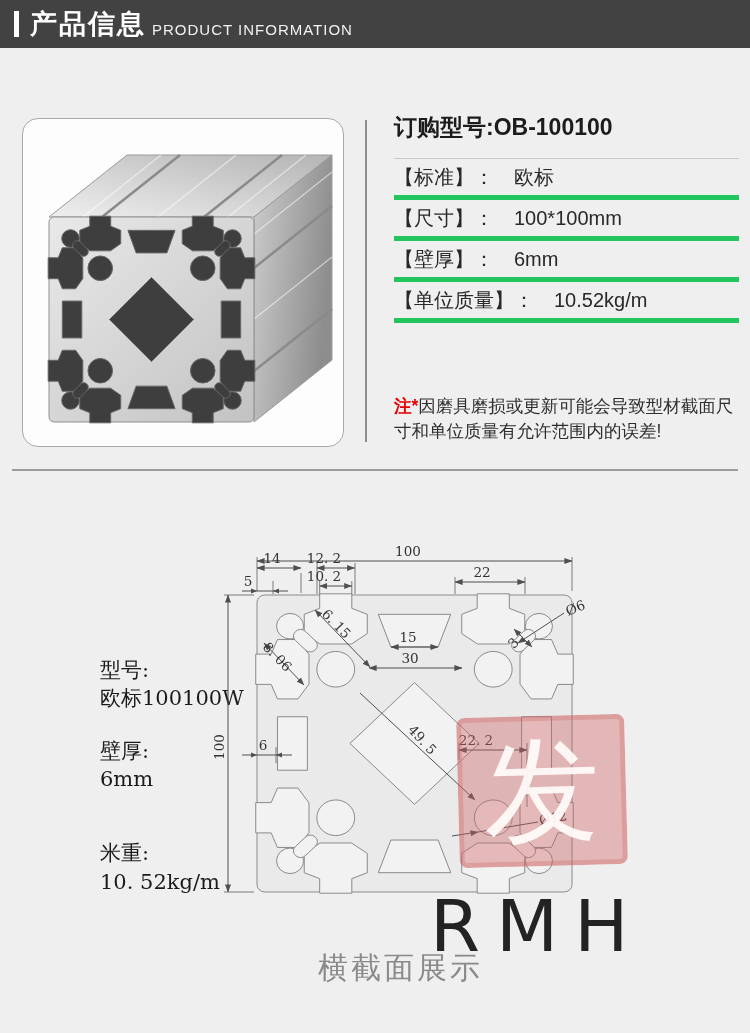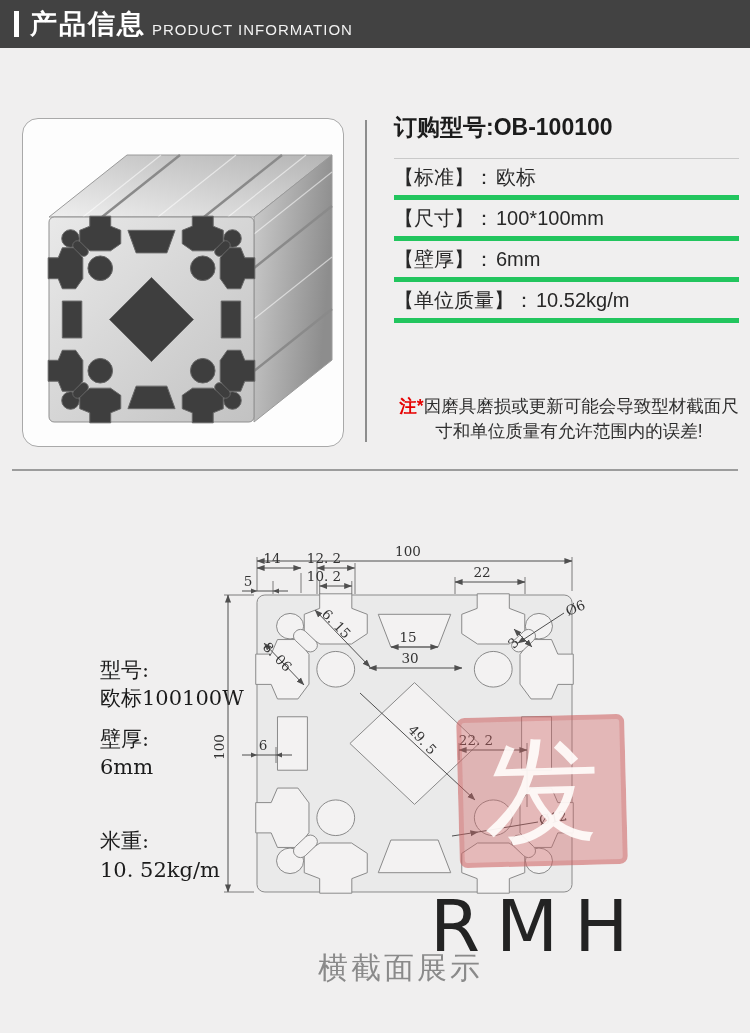--- a/index.html
+++ b/index.html
@@ -15,27 +15,27 @@
   
   .photo-box{position:absolute;left:22px;top:118px;width:320px;height:327px;background:#fdfdfd;
     border:1px solid #a9a9a9;border-radius:16px;overflow:hidden;}
   .vdiv{position:absolute;left:365px;top:120px;width:2px;height:322px;background:#8d8d8d;}
   .hdiv{position:absolute;left:12px;top:469px;width:726px;height:2px;background:#9c9c9c;}
   .info{position:absolute;left:394px;top:112px;width:345px;}
   .info-title{font-size:23px;font-weight:600;color:#1c1c1c;}
   .title-sep{margin-top:15px;height:1px;background:#c9c9c9;}
   .spec-row{display:flex;align-items:center;height:36px;border-bottom:5px solid #22c55e;
     font-size:20px;color:#282828;}
-  .spec-row .val{margin-left:2px;}
-  .note{position:absolute;left:394px;top:394px;width:350px;font-size:17.5px;line-height:1.45;color:#2e2e2e;text-align:center;}
+  .spec-row .val{margin-left:20px;}
+  .note{position:absolute;left:394px;top:394px;width:350px;font-size:17.5px;line-height:1.45;color:#2e2e2e;}
   .note .red{color:#e60000;font-weight:bold;}
   
   .side-labels{position:absolute;left:100px;top:656px;font-family:"DejaVu Serif",serif;
     color:#1b1b1b;font-size:21px;line-height:1.35;}
-  .side-block-1{margin-bottom:12px;}
+  .side-block-1{margin-bottom:24px;}
   .side-block-2{margin-bottom:46px;}
   .drawing{position:absolute;left:212px;top:515px;width:530px;height:500px;}
   .drawing text{font-family:"DejaVu Serif",serif;font-size:13.5px;fill:#333;text-anchor:middle;}
   .stamp{position:absolute;left:458px;top:716px;width:168px;height:150px;box-sizing:border-box;
     background:rgba(207,99,99,0.40);border:5px solid rgba(200,88,88,0.28);border-radius:8px;
     transform:rotate(-1.5deg);display:flex;align-items:center;justify-content:center;}
   .stamp-char{font-family:"DejaVu Serif",serif;font-size:116px;line-height:1;color:rgba(255,252,250,0.92);}
   .rmh{position:absolute;left:430px;top:884px;font-size:72px;color:#000000;letter-spacing:16px;
     font-family:"DejaVu Sans",sans-serif;opacity:0.85;}
   .caption{position:absolute;left:318px;top:948px;font-size:30px;color:#8a8a8a;letter-spacing:3px;}

